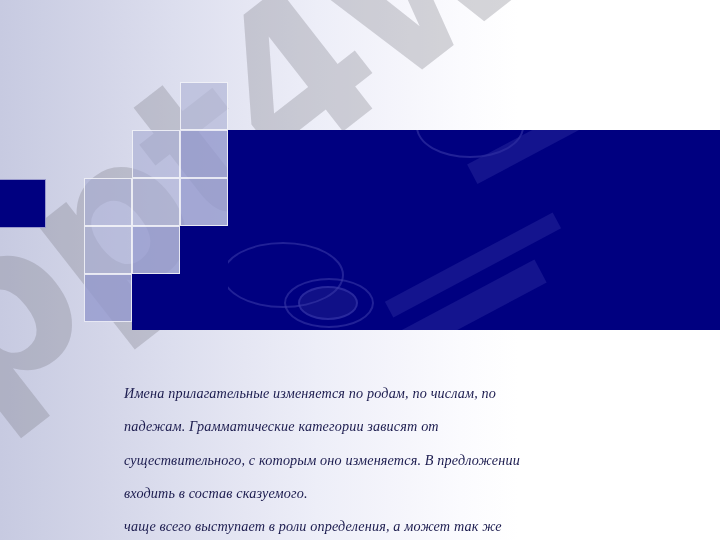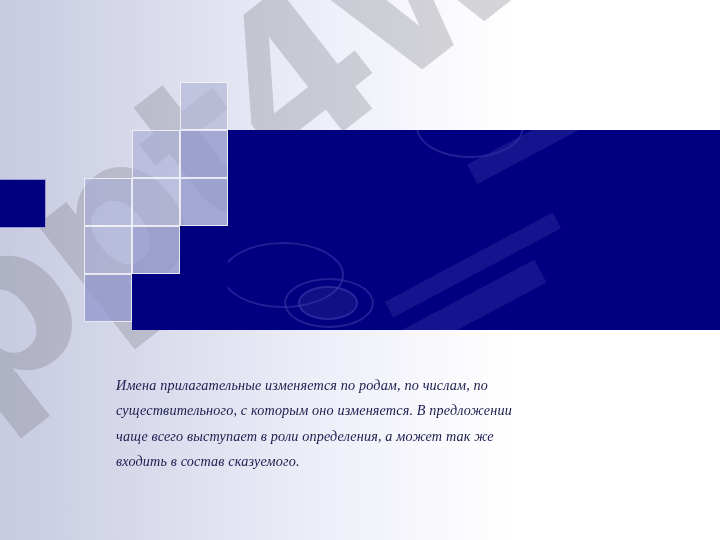--- a/index.html
+++ b/index.html
@@ -119,21 +119,21 @@
     position: absolute;
     left: 116px;
     top: 373px;
     width: 510px;
     color: #1b1b4e;
     font-style: italic;
     font-size: 14.2px;
     line-height: 1.78;
     letter-spacing: 0.15px;
   }
-  .body-block p { margin: 0; }
+  .body-block p { margin: 8px; }
 </style>
 </head>
 <body>
 
 <div id="slide">
 
   <div class="bg-gradient"></div>
 
   <div class="watermark-wrap">
     <div class="watermark">ppt4web</div>
@@ -160,18 +160,19 @@
     <div class="streak" style="left:96px;  top:182px; width:230px; height:26px;"></div>
     <div class="streak" style="left:150px; top:126px; width:190px; height:18px;"></div>
     <div class="streak" style="left:232px; top:-16px; width:210px; height:22px;"></div>
   </div>
 
   <div class="navy-small" style="left:-4px; top:179px; width:50px; height:49px;"></div>
 
 
   <div class="body-block">
     <p>Имена прилагательные изменяется по родам, по числам, по</p>
+    <p>падежам. Грамматические категории зависят от</p>
     <p>существительного, с которым оно изменяется. В предложении</p>
+    <p>входить в состав сказуемого.</p>
     <p>чаще всего выступает в роли определения, а может так же</p>
-    <p>входить в состав сказуемого.</p>
   </div>
 
 </div>
 
 </body></html>

